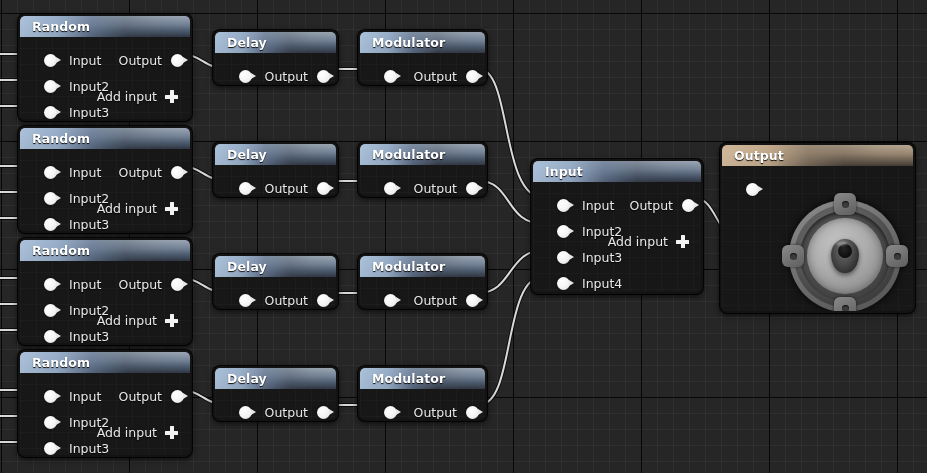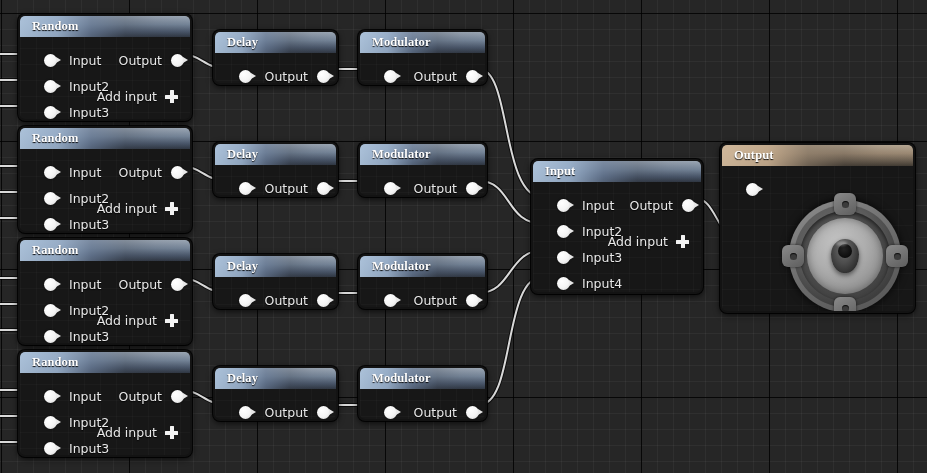--- a/index.html
+++ b/index.html
@@ -61,21 +61,20 @@
     line-height: 21px;
     padding-left: 12px;
     font-size: 12.5px;
     font-weight: bold;
     color: #ffffff;
     text-shadow: 0 1px 1px rgba(0,0,0,0.95);
     border-radius: 4px 4px 0 0;
     letter-spacing: 0.1px;
     white-space: nowrap;
     overflow: hidden;
-    font-family: Liberation Serif, serif;
   }
   .title.blue {
     background: linear-gradient(to bottom, #9fb4cc 0%, #7f97b4 38%, #556880 62%, #39465a 100%);
     background-image:
       linear-gradient(to right,
         rgba(170,192,216,0.95) 0%,
         rgba(150,172,198,0.92) 22%,
         rgba(96,112,136,0.72) 42%,
         rgba(52,56,64,0.45) 62%,
         rgba(40,40,44,0.30) 80%,

